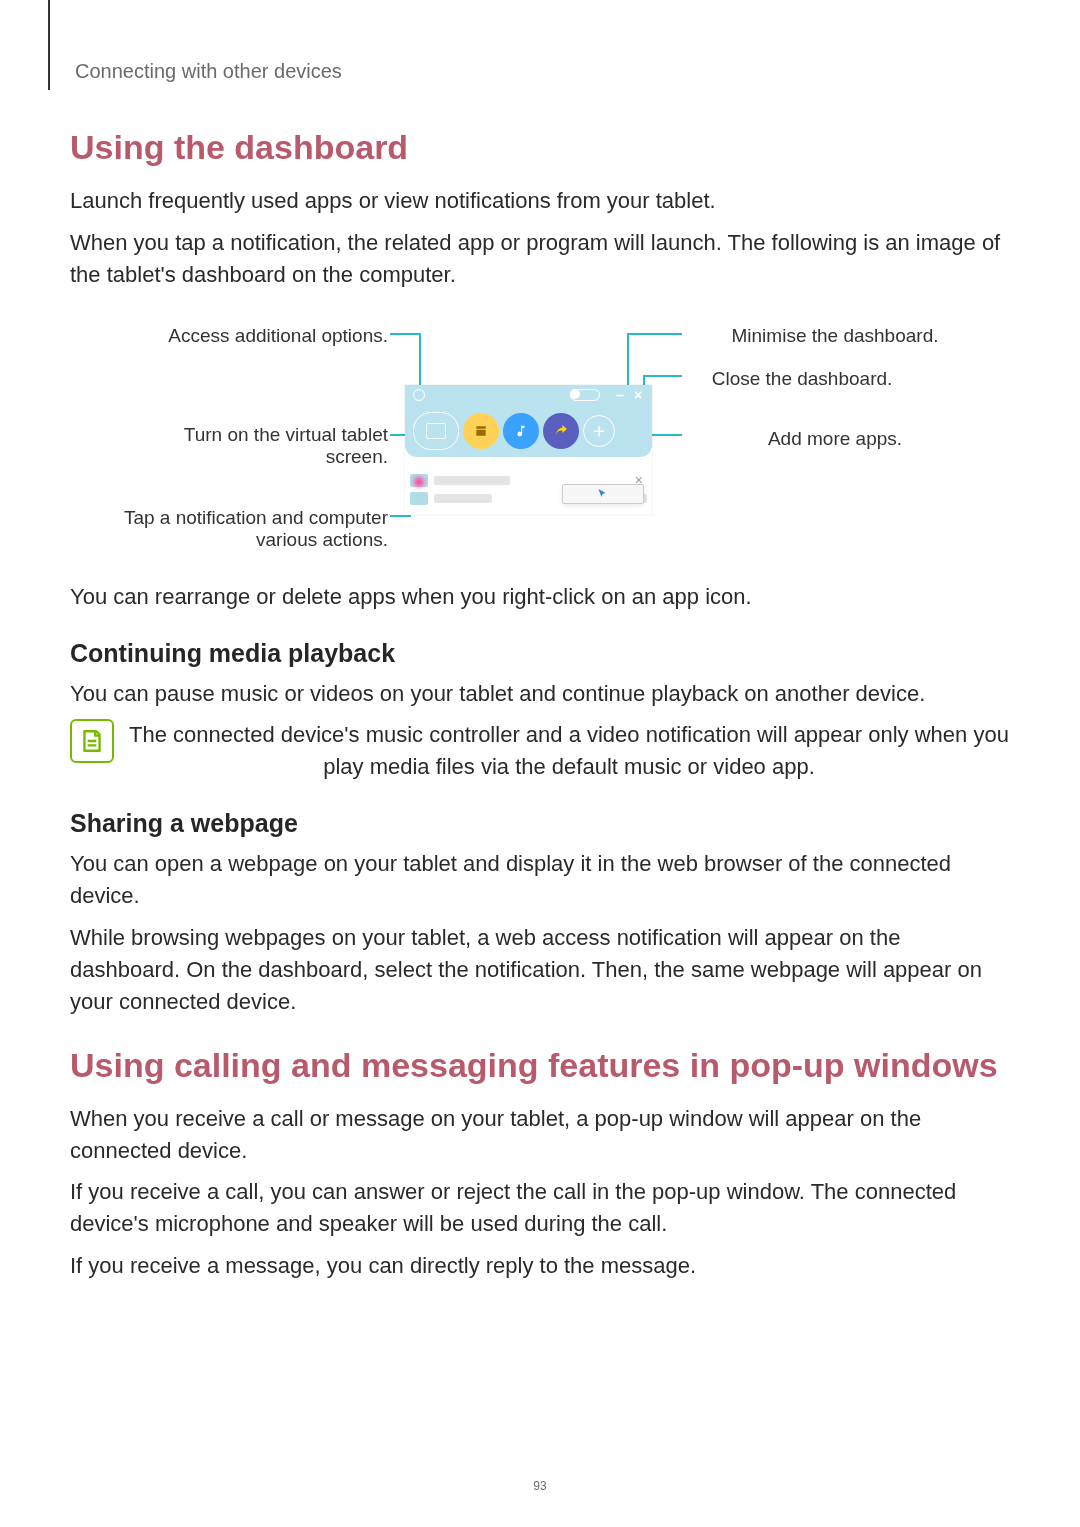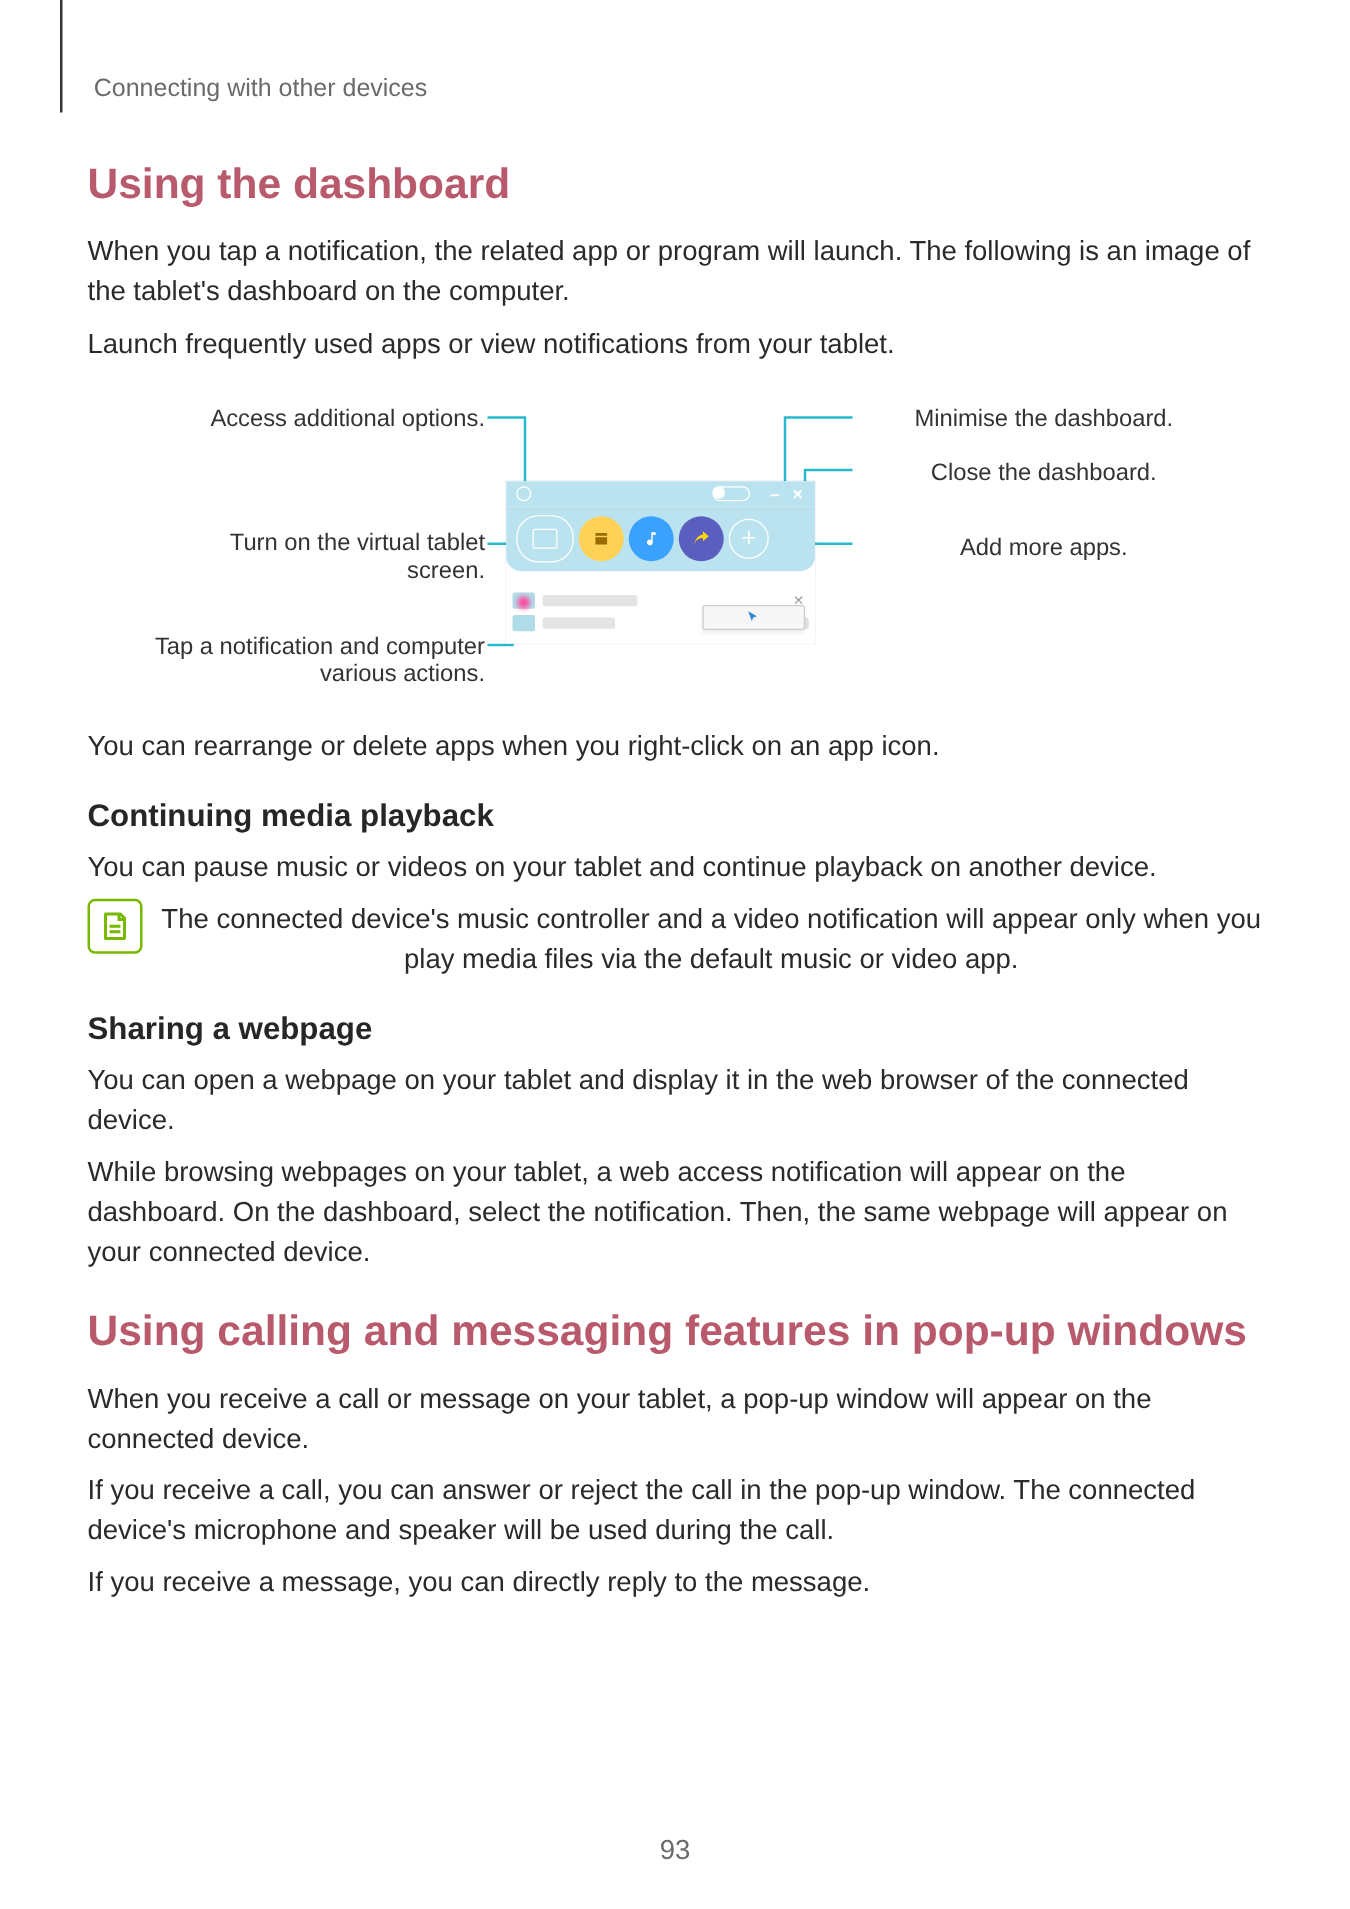--- a/index.html
+++ b/index.html
@@ -54,21 +54,21 @@
     color: #333;
     line-height: 1.15;
     white-space: pre-line;
   }
   .callout-left { text-align: right; }
   .callout-right { text-align: center; }
   .cl1 { top: 18px;  left: 48px;  width: 270px; }
   .cl2 { top: 117px; left: 48px;  width: 270px; text-align: right; }
   .cl3 { top: 200px; left: 0px;   width: 318px; }
   .cr1 { top: 18px;  left: 615px; width: 300px; }
-  .cr2 { top: 61px;  left: 615px; width: 300px; }
+  .cr2 { top: 61px;  left: 582px; width: 300px; }
   .cr3 { top: 121px; left: 615px; width: 300px; }
   .dashboard {
     position: absolute;
     left: 335px;
     top: 78px;
     width: 247px;
     height: 130px;
     box-shadow: 0 0 0 1px rgba(0,0,0,0.04);
     background: #fff;
   }
@@ -159,34 +159,34 @@
     width: 40px; height: 40px; flex-shrink: 0;
     border: 2.5px solid #76b900; border-radius: 6px;
     display: flex; align-items: center; justify-content: center;
   }
   .page-number {
     position: absolute;
     bottom: 34px;
     width: 1080px;
     left: 0;
     text-align: center;
-    font-size: 22px;
+    font-size: 12px;
     color: #6a6a6a;
   }
 </style>
 </head>
 <body>
 
 <div class="page">
   <div class="left-rule"></div>
   <div class="top-breadcrumb">Connecting with other devices</div>
 
   <div class="h1">Using the dashboard</div>
+  <p class="body">Launch frequently used apps or view notifications from your tablet.</p>
   <p class="body">When you tap a notification, the related app or program will launch. The following is an image of the tablet's dashboard on the computer.</p>
-  <p class="body">Launch frequently used apps or view notifications from your tablet.</p>
 
   <div class="diagram-wrap">
 
     <svg class="leader">
       <g stroke="#28b9cc" stroke-width="2" fill="none">
 
         <path d="M320 27 L350 27 L350 86"></path>
 
         <path d="M612 27 L558 27 L558 86"></path>
 

